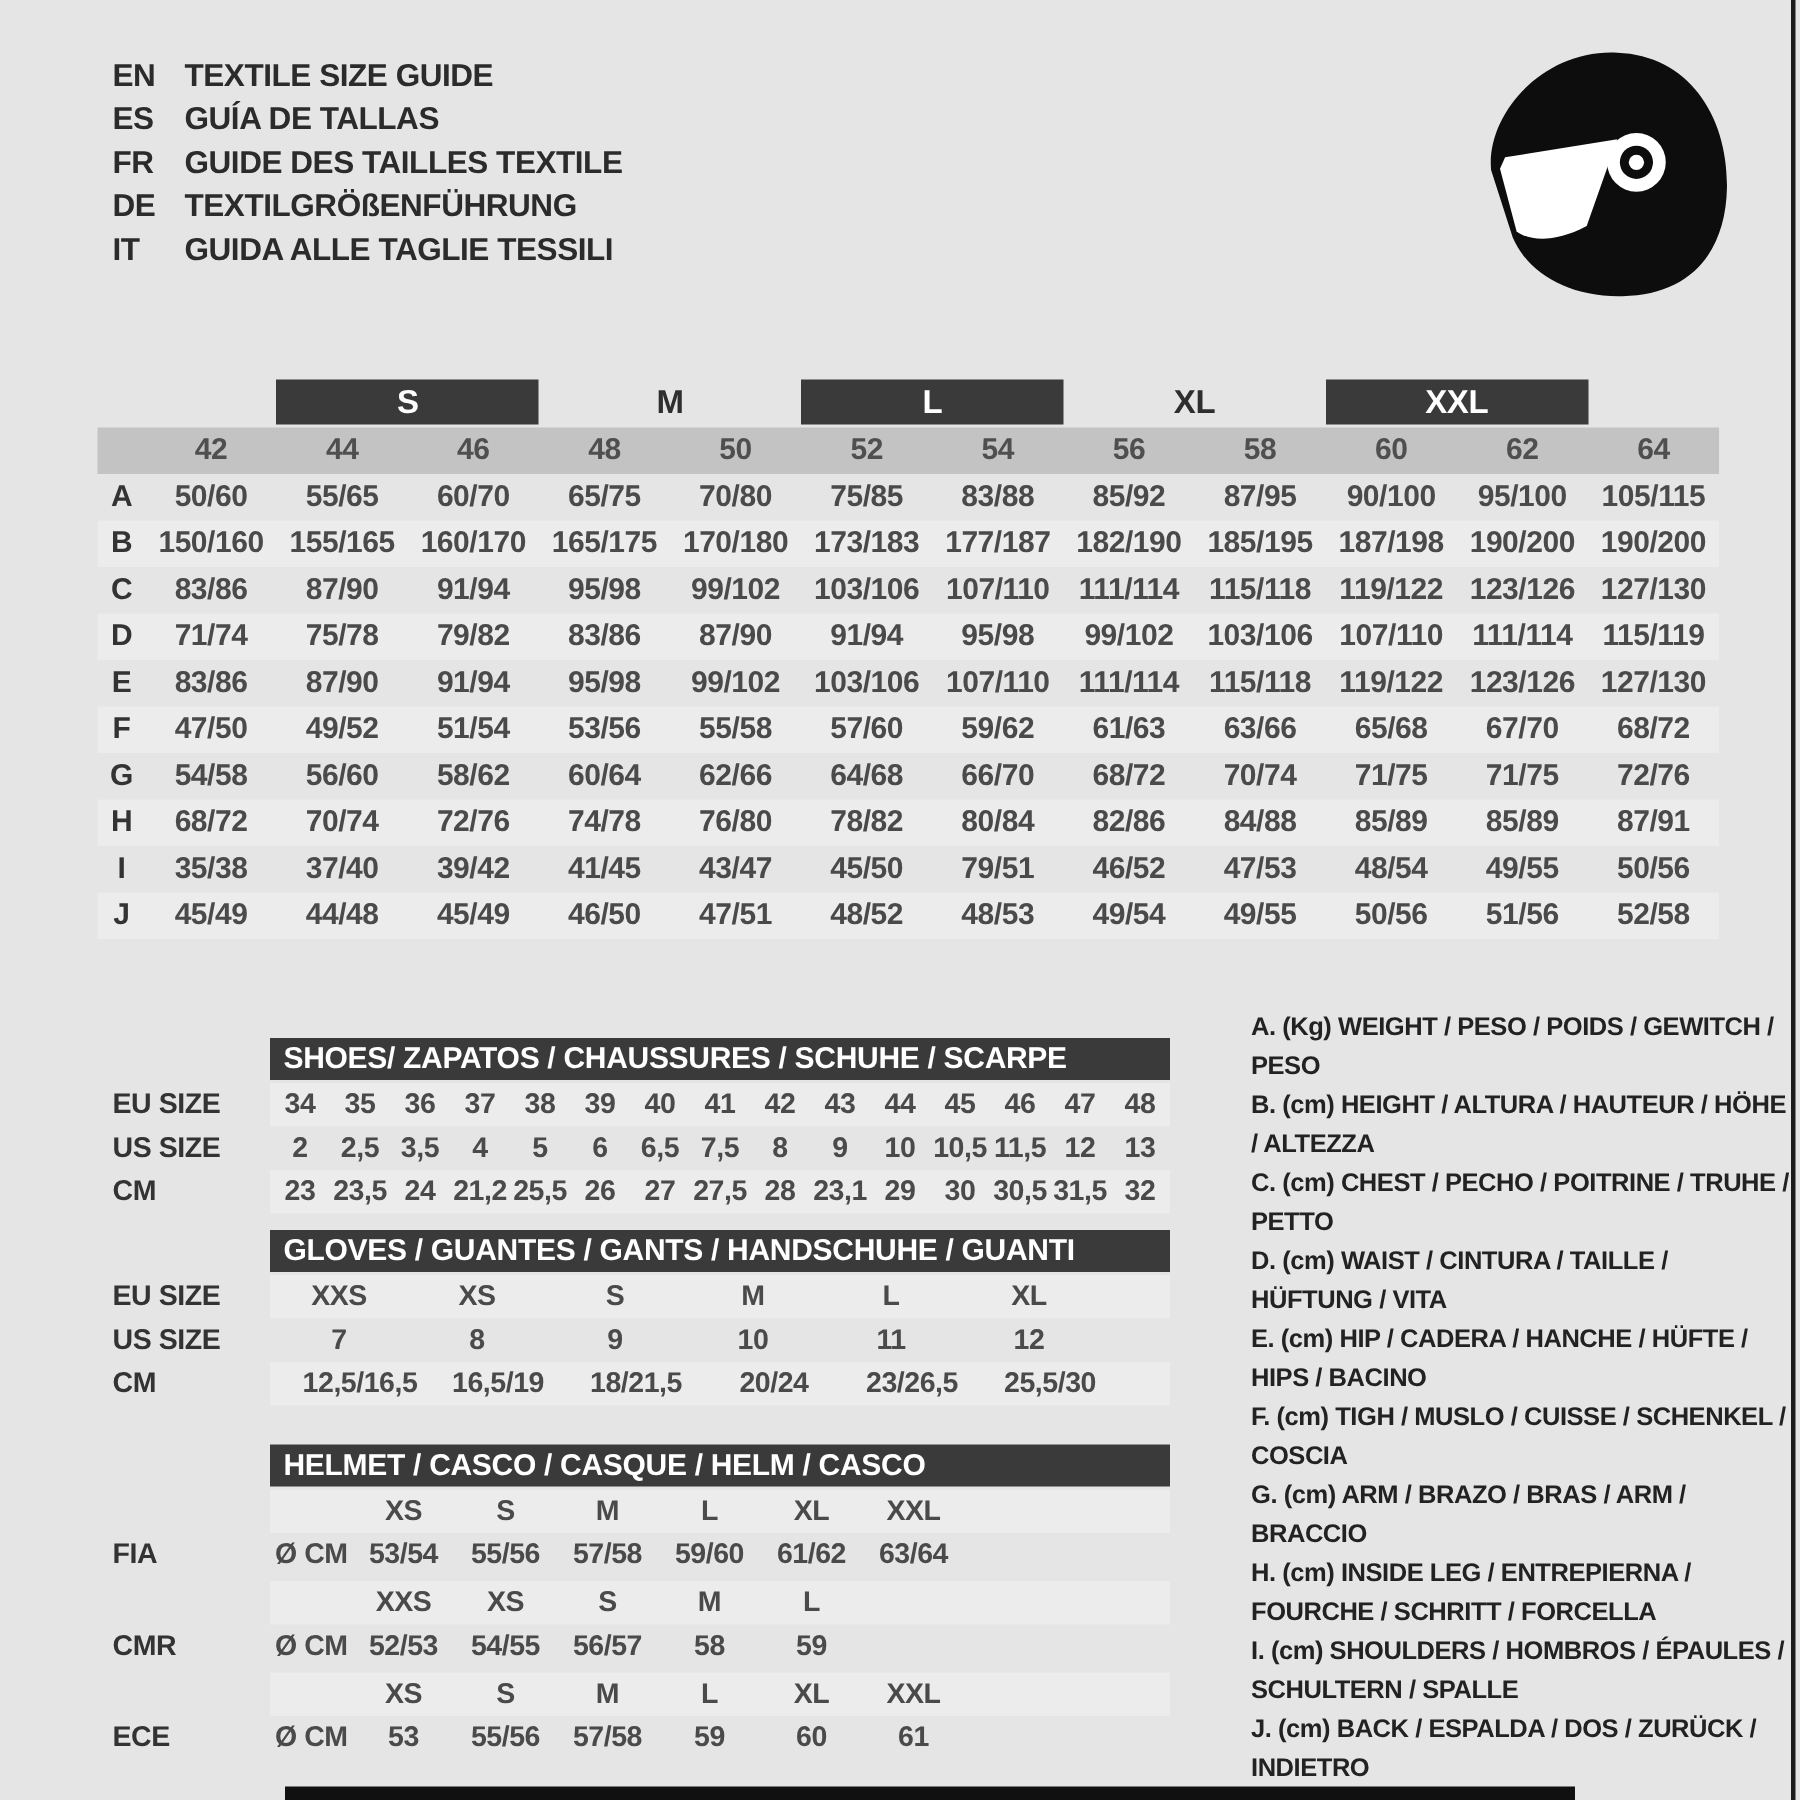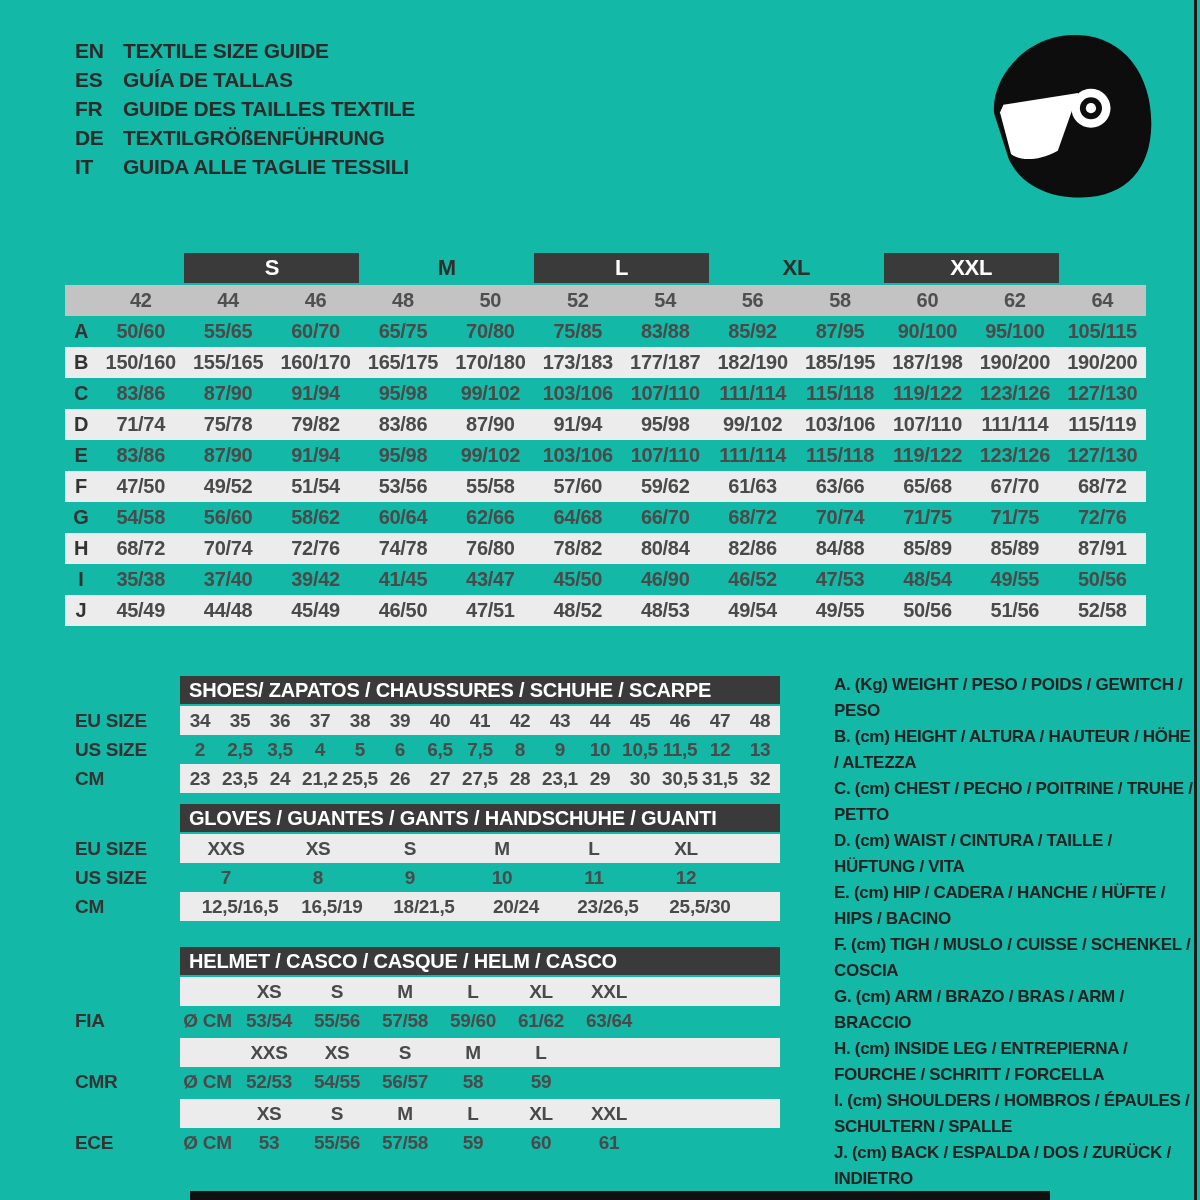--- a/index.html
+++ b/index.html
@@ -1,19 +1,19 @@
 <!DOCTYPE html>
 <html><head>
 <meta charset="utf-8">
 <style>
   html,body{margin:0;padding:0;background:#fff;}
   body{width:1200px;height:1200px;position:relative;overflow:hidden;
        font-family:"Liberation Sans","DejaVu Sans",sans-serif;font-weight:bold;
        font-stretch:condensed;letter-spacing:-0.3px;color:#3c3c3c;}
-  #canvas{position:absolute;inset:0;background:#14b8a6;}
+  #canvas{position:absolute;inset:0;background:#e5e5e5;}
 
   
   #lang{position:absolute;left:75px;top:36px;}
   .lang-row{display:flex;height:29px;align-items:center;font-size:21px;color:#2b2b2b;}
   .lang-code{width:48px;}
 
   
   #helmet-icon{position:absolute;left:983px;top:26px;width:170px;height:178px;}
 
   
@@ -22,21 +22,21 @@
   .size-group{display:flex;align-items:center;justify-content:center;font-size:22px;color:#2e2e2e;}
   .size-group.bar{background:#3a3a3a;color:#fff;}
   .num-row{display:grid;grid-template-columns:32px repeat(12,1fr);height:31px;background:#c3c3c3;align-items:center;}
   .body-row{display:grid;grid-template-columns:32px repeat(12,1fr);height:31px;align-items:center;}
   .cell{text-align:center;font-size:20px;color:#4a4a4a;}
   .num-row .cell{color:#4f4f4f;}
   .letter{color:#333;}
   .stripe{background:#ececec;}
 
   
-  .subtable{position:absolute;left:65px;width:715px;}
+  .subtable{position:absolute;left:65px;width:715px;margin-top:16px;}
   #shoes-table{top:676px;}
   #gloves-table{top:804px;}
   #helmet-table{top:947px;}
   .bar-row{display:flex;height:28px;margin-bottom:2px;}
   .label-col{width:115px;display:flex;align-items:center;padding-left:10px;box-sizing:border-box;
              font-size:19px;color:#333;flex:none;}
   .title-bar{flex:1;background:#3a3a3a;color:#fff;display:flex;align-items:center;
              padding-left:9px;font-size:20px;letter-spacing:-0.2px;}
   .strip-row{display:flex;height:29px;justify-content:flex-end;}
   .strip-row.gap{margin-top:3px;}
@@ -233,21 +233,21 @@
         <div class="cell">87/91</div>
       </div>
       <div class="body-row">
         <div class="cell letter">I</div>
         <div class="cell">35/38</div>
         <div class="cell">37/40</div>
         <div class="cell">39/42</div>
         <div class="cell">41/45</div>
         <div class="cell">43/47</div>
         <div class="cell">45/50</div>
-        <div class="cell">46/90</div>
+        <div class="cell">79/51</div>
         <div class="cell">46/52</div>
         <div class="cell">47/53</div>
         <div class="cell">48/54</div>
         <div class="cell">49/55</div>
         <div class="cell">50/56</div>
       </div>
       <div class="body-row stripe">
         <div class="cell letter">J</div>
         <div class="cell">45/49</div>
         <div class="cell">44/48</div>

